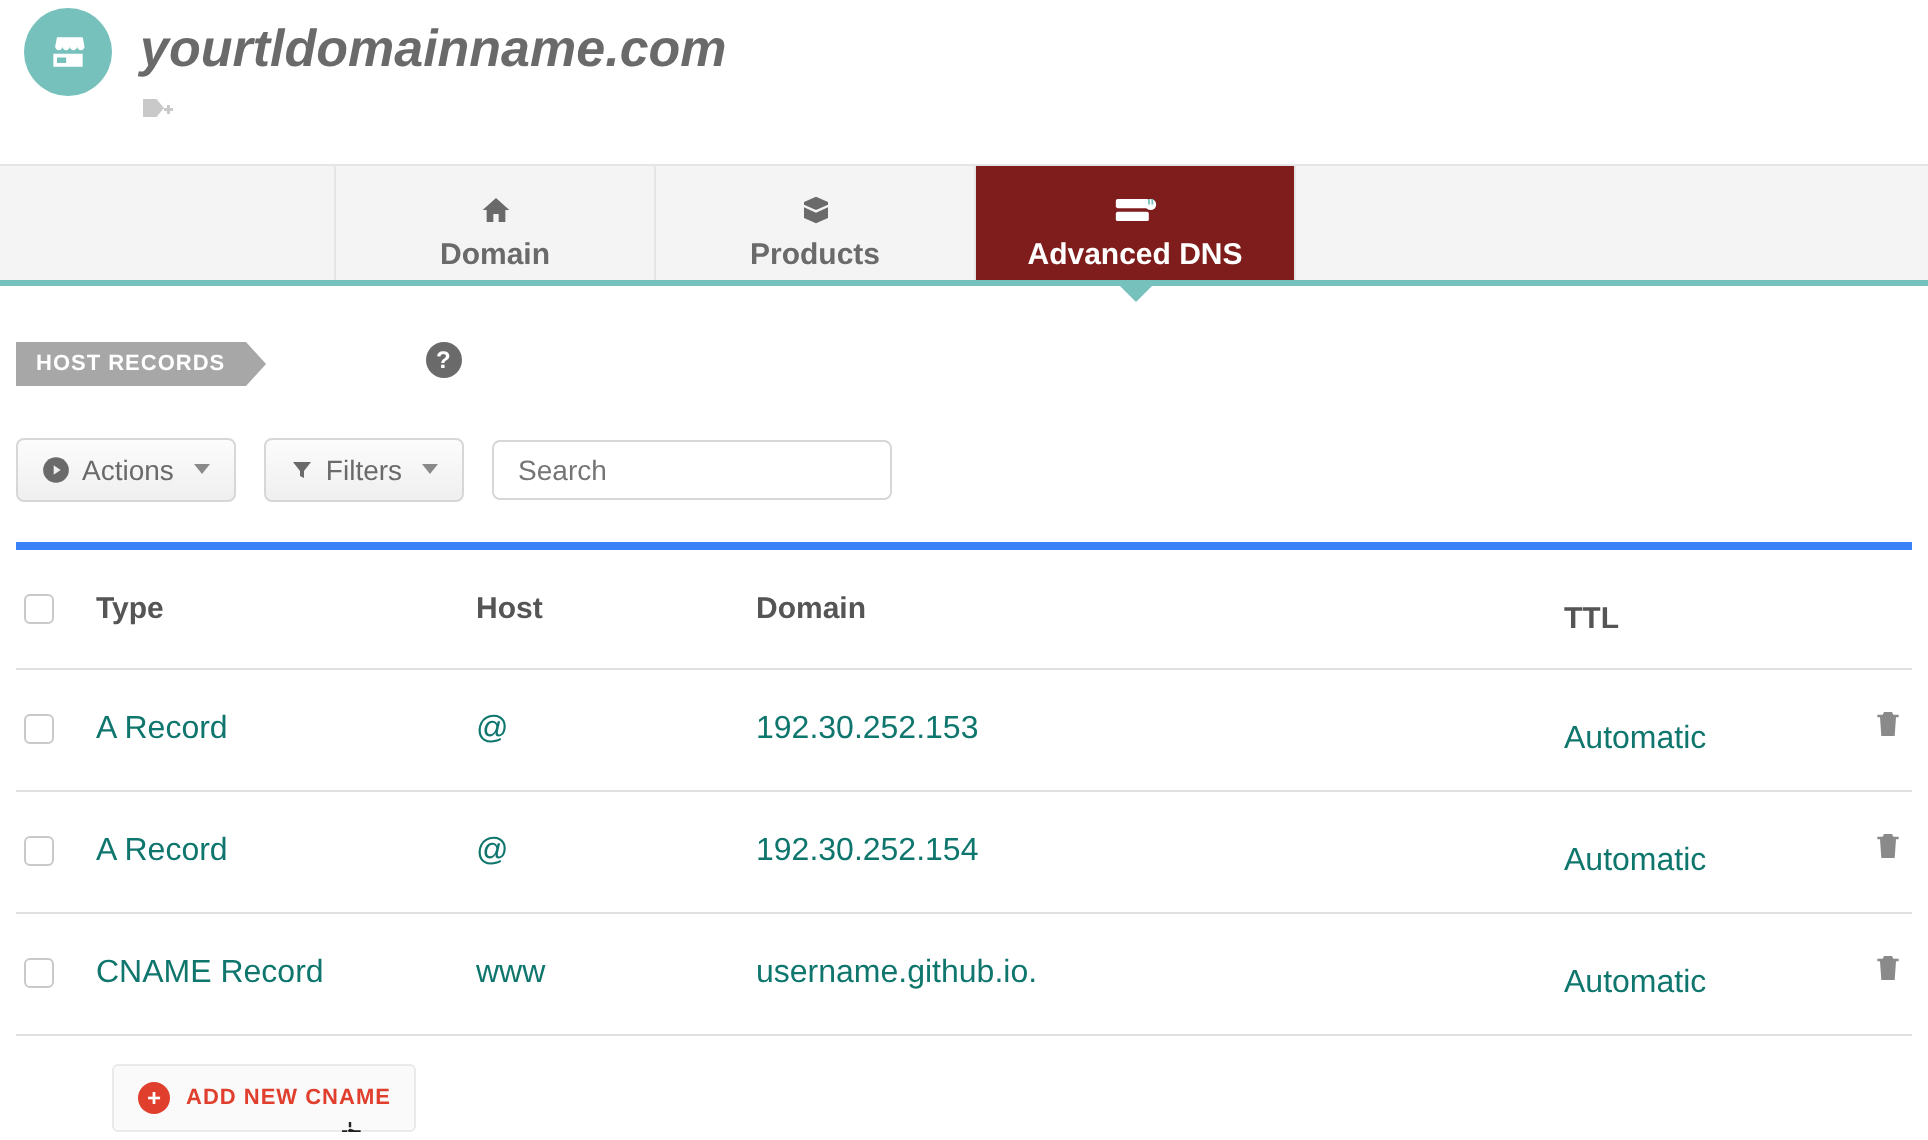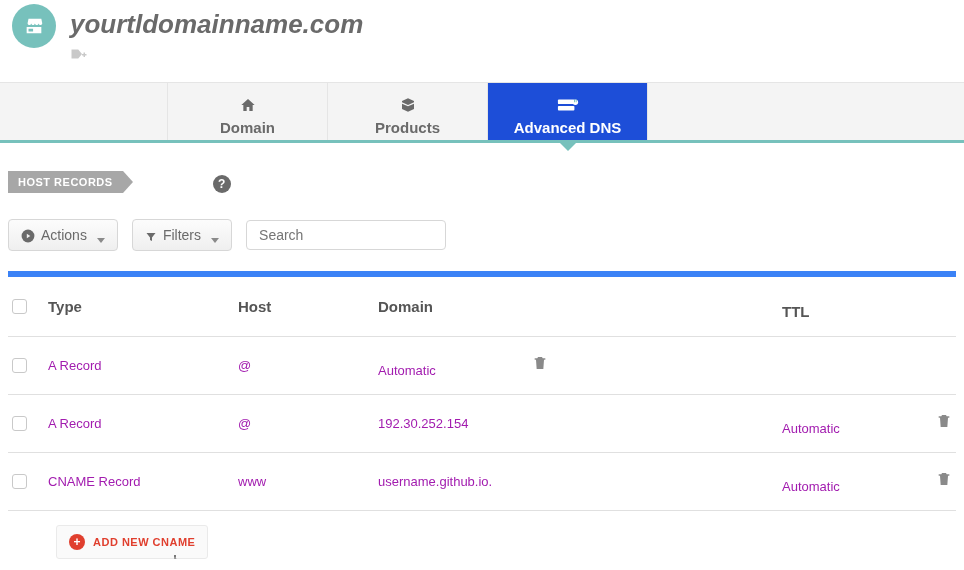--- a/index.html
+++ b/index.html
@@ -51,38 +51,38 @@
   .tab {
     flex: 0 0 160px;
     text-align: center;
     padding: 14px 0 4px 0;
     border-right: 1px solid #e5e5e5;
     cursor: pointer;
     position: relative;
   }
   .tab .tab-label { font-size: 15px; font-weight: 700; color: #6a6a6a; }
   .tab .ticon { display: block; margin: 0 auto 6px auto; fill: #6a6a6a; }
-  .tab.active { background: #1d4ed8; }
+  .tab.active { background: #7f1d1d; }
   .tab.active .tab-label { color: #ffffff; }
   .tab.active .ticon { fill: #ffffff; }
   .tab.active::after {
     content: "";
     position: absolute;
     bottom: -11px;
     left: 50%;
     margin-left: -8px;
     border-left: 8px solid transparent;
     border-right: 8px solid transparent;
     border-top: 8px solid #77c1bc;
   }
   .tab-tail { flex: 1; background: #f4f4f4; }
 
   .section-bar {
     display: flex;
-    align-items: flex-end;
+    align-items: flex-start;
     margin: 28px 0 0 8px;
   }
   .pill {
     background: #a7a7a7;
     color: #fff;
     font-size: 11px;
     letter-spacing: 0.5px;
     padding: 5px 10px;
     font-weight: 600;
     position: relative;
@@ -112,21 +112,21 @@
   }
 
   .toolbar {
     display: flex;
     align-items: center;
     gap: 14px;
     margin: 26px 0 0 8px;
   }
   .btn {
     display: inline-flex;
-    align-items: flex-end;
+    align-items: center;
     gap: 6px;
     border: 1px solid #d7d7d7;
     border-radius: 4px;
     background: linear-gradient(#fcfcfc, #efefef);
     padding: 7px 12px;
     font-size: 14px;
     color: #6a6a6a;
     cursor: pointer;
   }
   .btn svg { fill: #6a6a6a; }
@@ -149,36 +149,36 @@
     border: none;
     outline: none;
     flex: 1;
     font-size: 14px;
     color: #6a6a6a;
   }
   .search-wrap svg { fill: #333; }
 
   .table {
     margin: 20px 8px 0 8px;
-    border-top: 6px solid #3b82f6;
+    border-top: 4px solid #3b82f6;
   }
   .row, .hrow {
     display: flex;
     align-items: center;
     border-bottom: 1px solid #e0e0e0;
     padding: 16px 4px;
   }
   .hrow { font-weight: 700; color: #555; font-size: 15px; }
   .col-chk { width: 36px; display: flex; align-items: center; }
   .col-type { width: 190px; }
   .col-host { width: 140px; }
   .col-value { flex: 1; }
   .col-ttl { width: 130px; margin-top: 10px; }
   .col-act { width: 40px; text-align: right; }
-  .link { color: #a21caf; font-size: 13px; cursor: pointer; }
+  .link { color: #0f766e; font-size: 16px; cursor: pointer; }
   .chk {
     width: 15px;
     height: 15px;
     border: 1.5px solid #c9c9c9;
     border-radius: 3px;
     display: inline-block;
     cursor: pointer;
   }
   .trash { fill: #8a8a8a; cursor: pointer; }
 
@@ -310,20 +310,21 @@
     <div class="col-ttl">TTL</div>
     <div class="col-act"></div>
   </div>
 
   <div class="row">
     <div class="col-chk">
         <span class="chk"></span>
       </div>
     <div class="col-type link">A Record</div>
     <div class="col-host link">@</div>
+    <div class="col-value link">192.30.252.153</div>
     <div class="col-ttl link">Automatic</div>
     <div class="col-act"><svg class="trash" width="16" height="18" viewBox="0 0 24 24">
           <path d="M6 7h12l-1 14H7L6 7zm3-4h6l1 2h4v2H4V5h4l1-2z"></path>
         </svg></div>
   </div>
 
   <div class="row">
     <div class="col-chk">
         <span class="chk"></span>
       </div>

